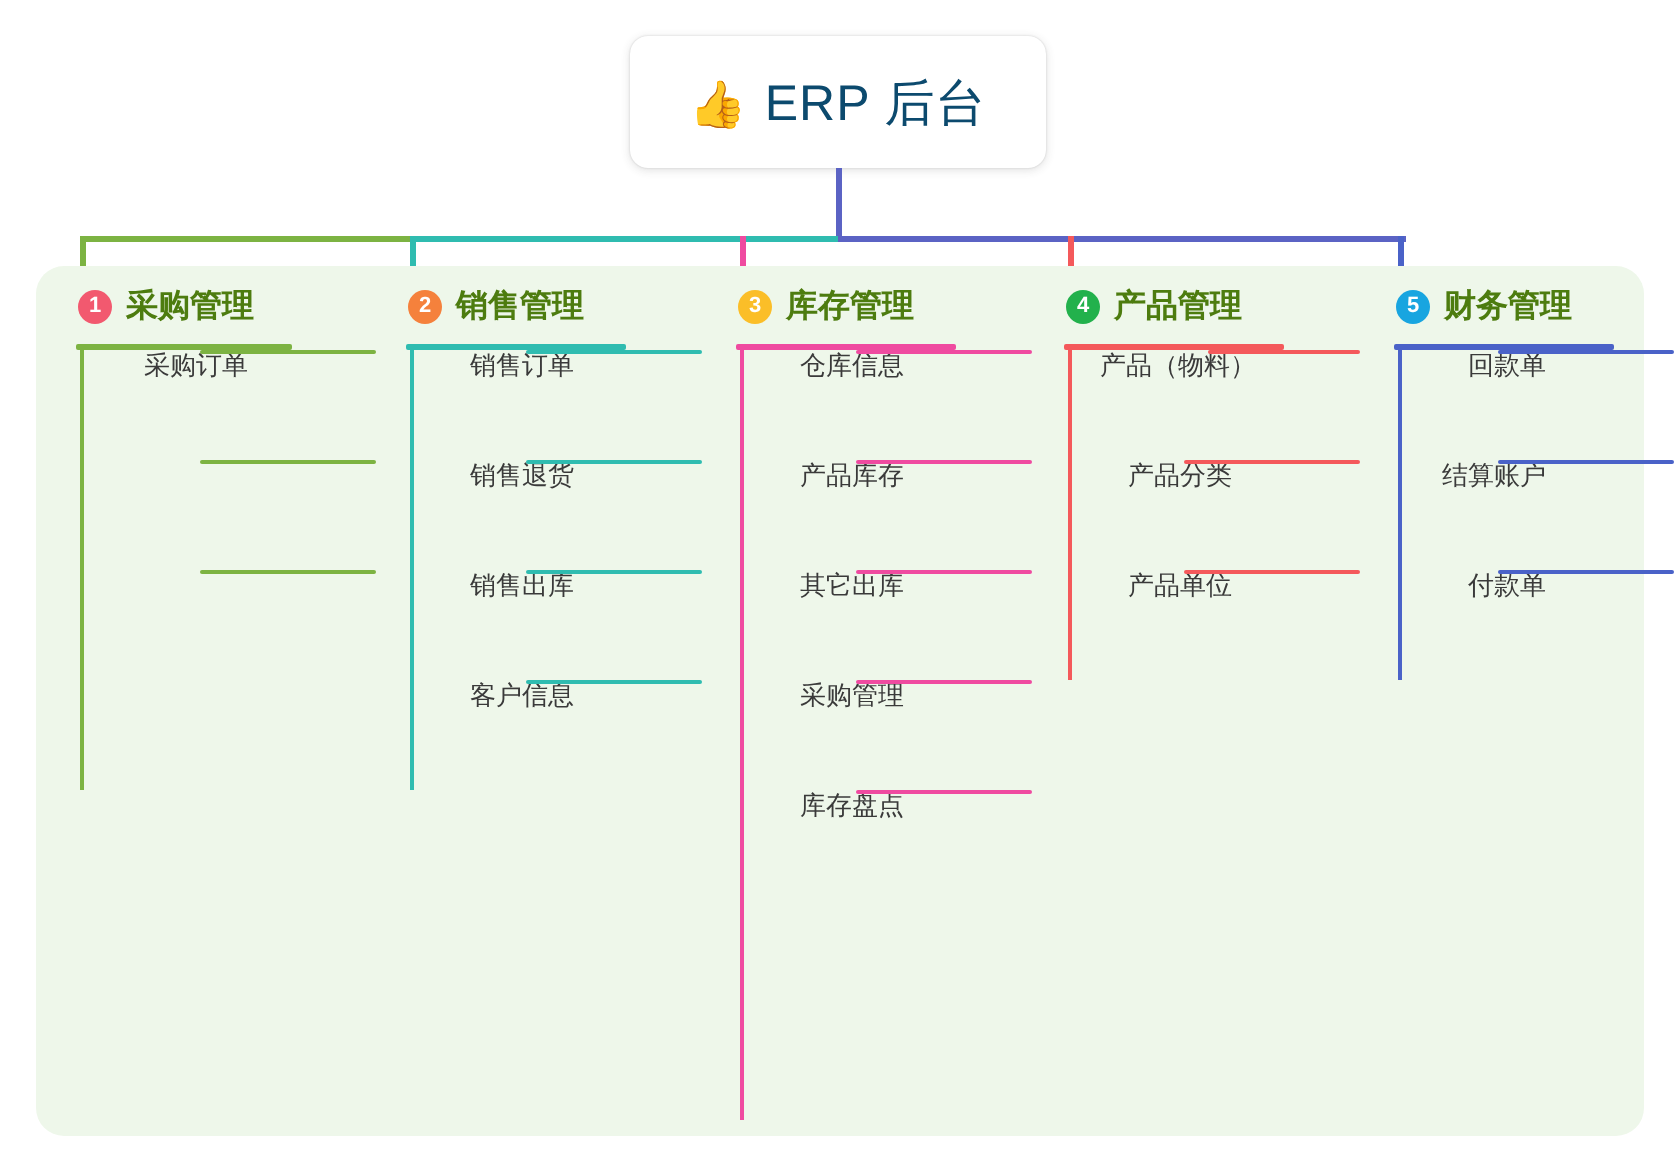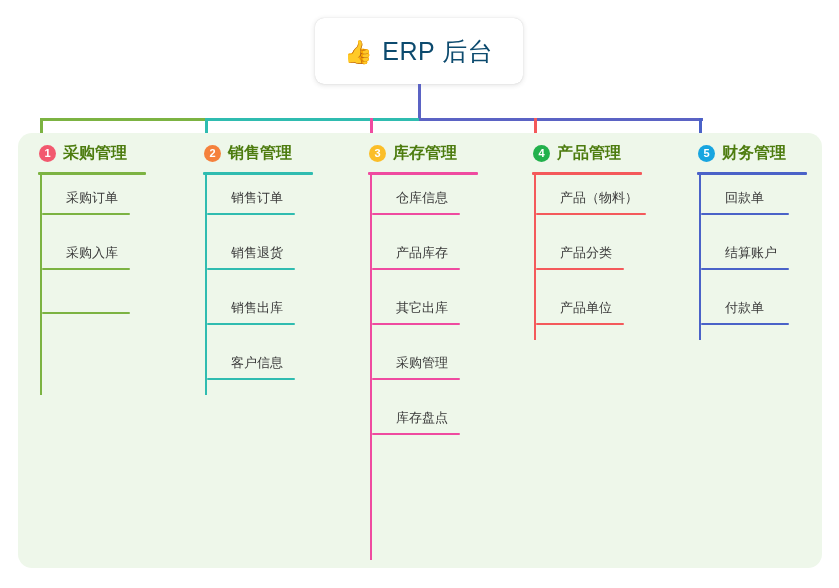--- a/index.html
+++ b/index.html
@@ -109,24 +109,23 @@
   .item-stem {
     position: absolute;
     left: 2px;
     top: 0;
     width: 2px;
   }
   .item {
     position: relative;
     height: 55px;
     box-sizing: border-box;
-    padding-left: 26px;
+    padding-left: 16px;
     display: flex;
-    flex-direction: column;
-    justify-content: center;
+    justify-content: flex-end;
   }
   .item-label {
     font-size: 13px;
     color: #3a3a3a;
     white-space: nowrap;
     line-height: 16px;
     padding-bottom: 7px;
   }
   .item-rule {
     height: 2px;
@@ -166,21 +165,20 @@
         <span class="col-title">采购管理</span>
       </div>
       <div class="col-underline" style="background: rgb(124, 179, 66); width: 108px;"></div>
       <div class="items">
         <div class="item-stem" style="background: rgb(124, 179, 66); height: 220px;"></div>
         <div class="item">
           <div class="item-label">采购订单</div>
           <div class="item-rule" style="background: rgb(124, 179, 66);"></div>
         </div>
         <div class="item">
-          <div class="item-label">采购入库</div>
           <div class="item-rule" style="background: rgb(124, 179, 66);"></div>
         </div>
         <div class="item">
           <div class="item-rule" style="background: rgb(124, 179, 66);"></div>
         </div>
       </div>
     </div>
     <div class="column" style="left: 203px; width: 148px;">
       <div class="col-head">
         <span class="badge" style="background: rgb(245, 129, 60);">2</span>

